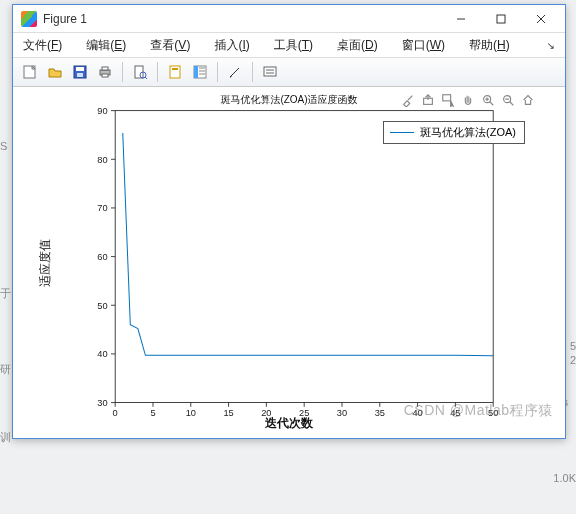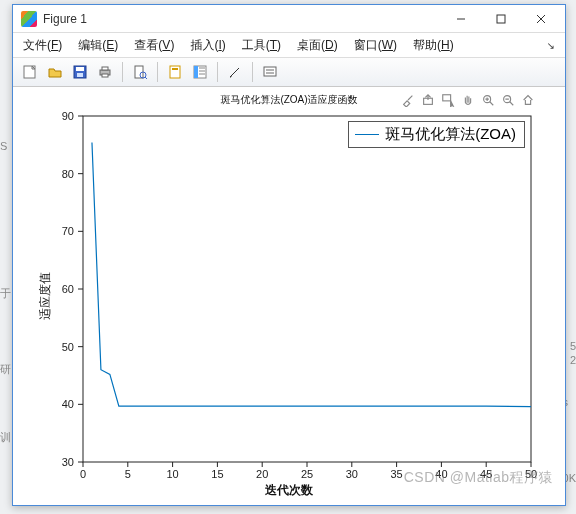--- a/index.html
+++ b/index.html
@@ -11,21 +11,21 @@
     width: 576px;
     height: 514px;
     overflow: hidden;
     position: relative;
   }
   .bg-hint { position:absolute; left:0; top:0; width:100%; height:100%; color:#888; font-size:11px; }
   .bg-hint span { position:absolute; }
   .window {
     position: absolute;
     left: 12px; top: 4px;
-    width: 554px; height: 502px;
+    width: 554px; height: 435px;
     background: #fff;
     border: 1px solid #4a8ad8;
     box-shadow: 0 2px 8px rgba(0,0,0,.25);
     display:flex; flex-direction:column;
   }
   .titlebar {
     height: 28px;
     background: #fff;
     display:flex; align-items:center;
     padding: 0 4px 0 8px;
@@ -39,21 +39,21 @@
   }
   .titlebar .title { flex:1; color:#333; }
   .titlebar .winbtns { display:flex; }
   .titlebar .winbtn {
     width:40px;height:24px;display:flex;align-items:center;justify-content:center;
     color:#333;
   }
   .titlebar .winbtn svg { width:10px;height:10px; }
   .menubar {
     height:24px; display:flex; align-items:center;
-    padding:0 4px; gap:4px;
+    padding:0 4px; gap:12px;
     background:#fff;
   }
   .menubar .menu { padding:2px 6px; color:#222; }
   .menubar .menu u { text-decoration:underline; }
   .menubar .arrow { margin-left:auto; padding:0 6px; color:#444; font-size:10px;}
   .toolbar {
     height:30px; display:flex; align-items:center; gap:3px;
     padding:2px 6px;
     background:linear-gradient(#fdfdfd,#eef1f5);
     border-top:1px solid #ddd;
@@ -63,21 +63,21 @@
     width:22px;height:22px;border:1px solid transparent;border-radius:2px;
     display:flex;align-items:center;justify-content:center;
   }
   .sep{width:1px;height:20px;background:#c9c9c9;margin:0 3px;}
   .plotarea{flex:1;position:relative;background:#fff;}
   svg.chart{position:absolute;inset:0;width:100%;height:100%;}
   .legend-box{
     position:absolute; right:40px; top:34px;
     border:1px solid #555; background:#fff;
     padding:3px 8px 3px 6px; display:flex; align-items:center; gap:6px;
-    font-size:15px;
+    font-size:11px;
   }
   .legend-line{width:24px;height:0;border-top:1.5px solid #0072bd;}
   .chart-title{
     position:absolute;left:0;right:0;top:6px;text-align:center;
     font-size:10px;color:#111;
   }
   .axis-toolbar{
     position:absolute; right:30px; top:6px;
     display:flex; gap:6px; color:#888;
   }

